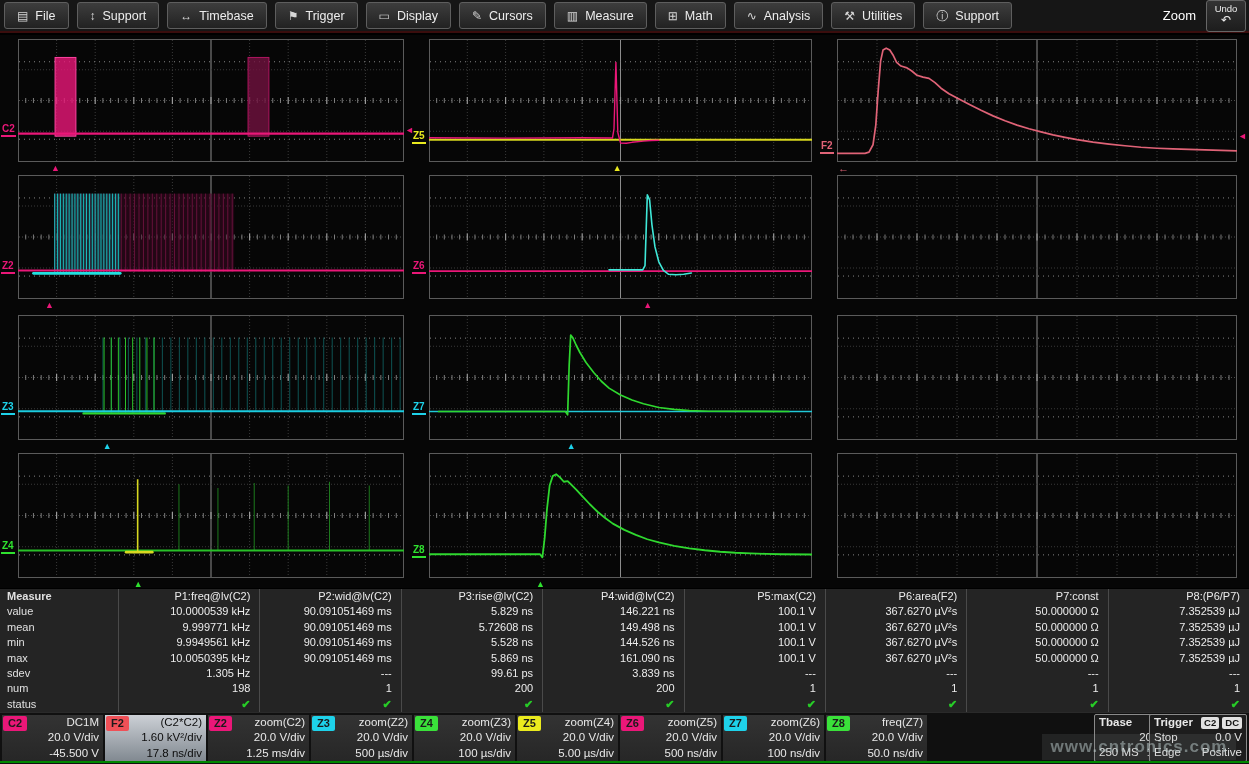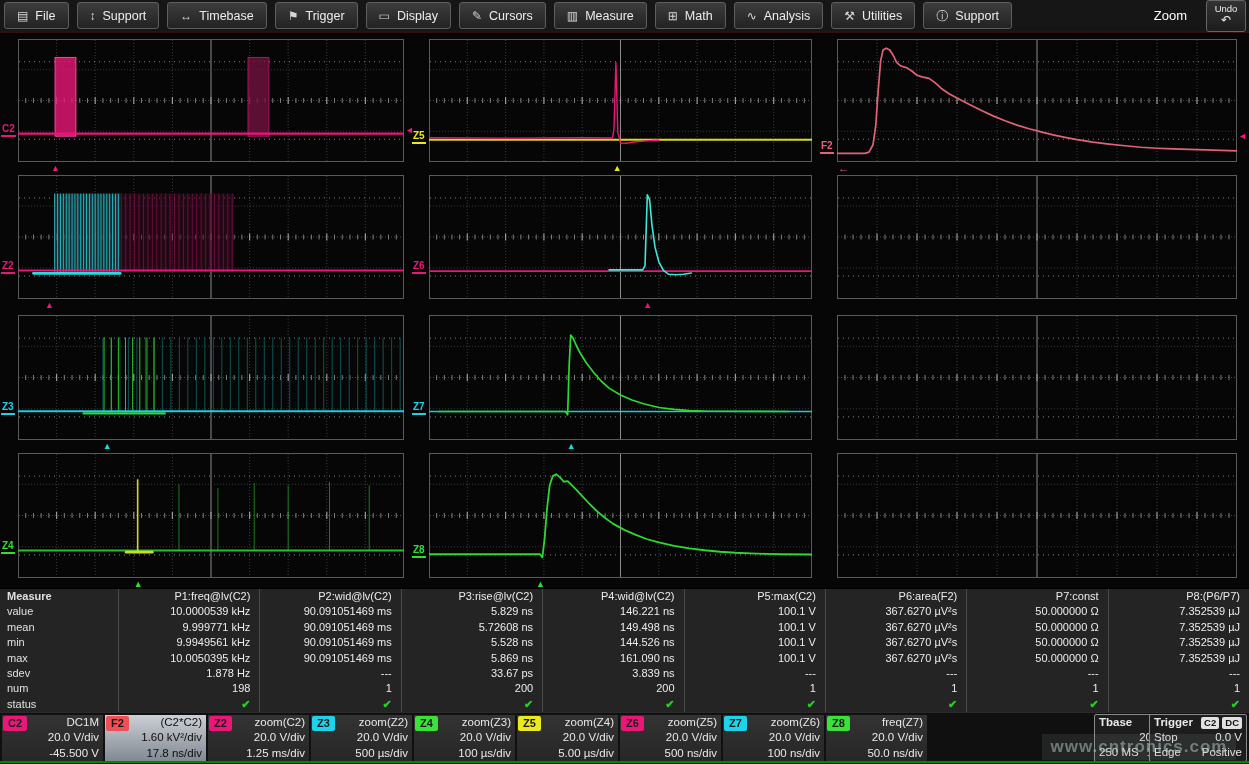--- a/index.html
+++ b/index.html
@@ -6,21 +6,21 @@
   body{width:1249px;height:764px;position:relative;overflow:hidden;
        font-family:"Liberation Sans",sans-serif;color:#e8e8e8;
        -webkit-font-smoothing:antialiased;}
   
   .menubar{position:absolute;left:0;top:0;width:1249px;height:33px;background:#161616;
            border-bottom:2px solid #3a0d0d;display:flex;align-items:center;padding-left:4px;box-sizing:border-box;}
   .menu-btn{height:27px;margin-right:8px;padding:0 12px;display:inline-flex;align-items:center;gap:7px;
             background:linear-gradient(#3d3d3d,#222);border:1px solid #5e5e5e;border-radius:3px;
             color:#ededed;font-size:12.5px;cursor:default;box-sizing:border-box;white-space:nowrap;}
   .menu-btn .mi{font-size:12px;color:#d6d6d6;line-height:1;}
-  .zoom-label{margin-left:auto;margin-right:19px;font-size:13px;color:#fff;}
+  .zoom-label{margin-left:auto;margin-right:10px;font-size:13px;color:#fff;}
   .undo-btn{width:38px;height:30px;margin-right:3px;background:linear-gradient(#333,#1d1d1d);
             border:1px solid #666;border-radius:3px;display:flex;flex-direction:column;align-items:center;
             justify-content:center;font-size:9.5px;color:#eee;line-height:1.1;}
   .undo-btn .ui{font-size:12px;}
   
   .scope{position:absolute;left:0;top:35px;width:1249px;height:553px;background:#060606;}
   .panel{position:absolute;}
   .panel svg{display:block;}
   .plabel{position:absolute;font-size:10px;font-weight:bold;line-height:10px;
           border-bottom:2px solid;padding:0 1px 1px 1px;}
@@ -1127,23 +1127,23 @@
     <div class="mcell rowlab">max</div>
     <div class="mcell val sep">10.0050395 kHz</div>
     <div class="mcell val sep">90.091051469 ms</div>
     <div class="mcell val sep">5.869 ns</div>
     <div class="mcell val sep">161.090 ns</div>
     <div class="mcell val sep">100.1 V</div>
     <div class="mcell val sep">367.6270 µV²s</div>
     <div class="mcell val sep">50.000000 Ω</div>
     <div class="mcell val sep">7.352539 µJ</div>
     <div class="mcell rowlab">sdev</div>
-    <div class="mcell val sep">1.878 Hz</div>
+    <div class="mcell val sep">1.305 Hz</div>
     <div class="mcell val sep">---</div>
-    <div class="mcell val sep">33.67 ps</div>
+    <div class="mcell val sep">99.61 ps</div>
     <div class="mcell val sep">3.839 ns</div>
     <div class="mcell val sep">---</div>
     <div class="mcell val sep">---</div>
     <div class="mcell val sep">---</div>
     <div class="mcell val sep">---</div>
     <div class="mcell rowlab">num</div>
     <div class="mcell val sep">198</div>
     <div class="mcell val sep">1</div>
     <div class="mcell val sep">200</div>
     <div class="mcell val sep">200</div>

